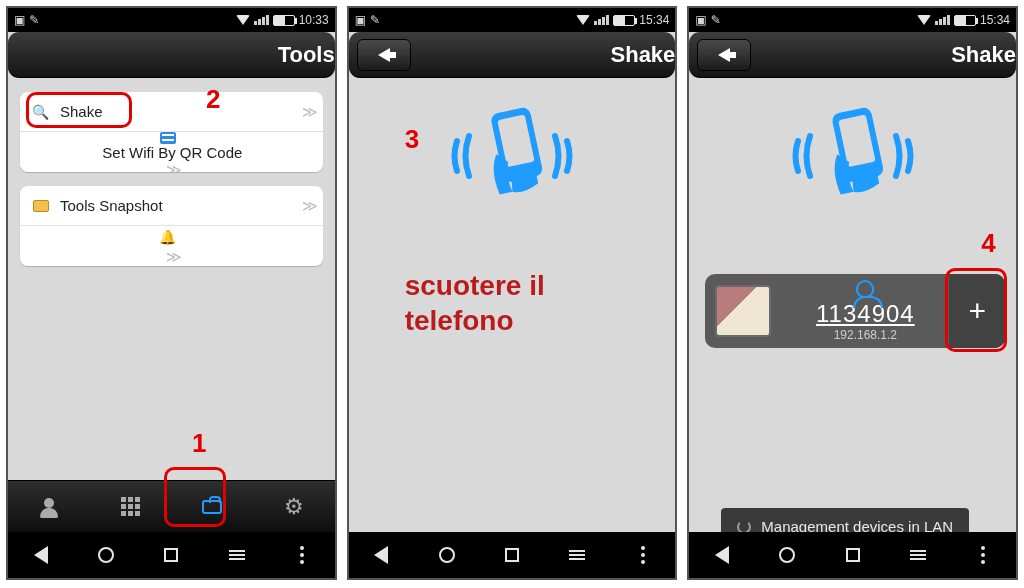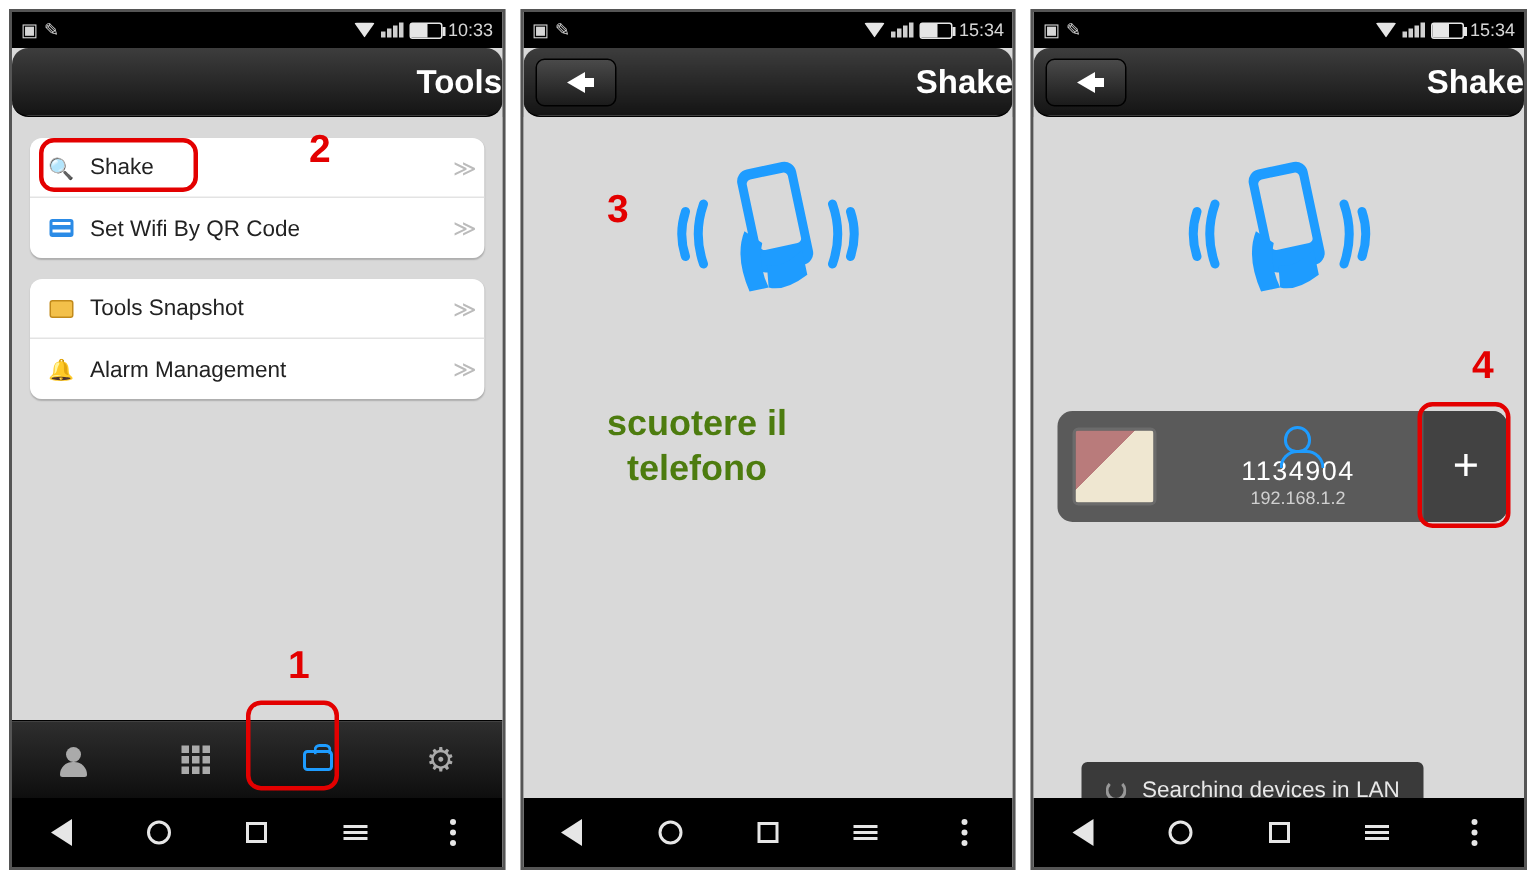--- a/index.html
+++ b/index.html
@@ -80,21 +80,21 @@
   .list-group { margin: 14px 12px 4px; border-radius: 8px; overflow: hidden; box-shadow: 0 1px 1px rgba(0,0,0,.2);}
   .row {
     background: #fff;
     height: 40px;
     display: flex;
     align-items: center;
     padding: 0 8px 0 10px;
     border-bottom: 1px solid #e3e3e3;
     position: relative;
   }
-  .row:last-child { border-bottom: none; }
+  .row:last-child { border-bottom: none; flex-direction: column; }
   .row .ri {
     width: 22px; height: 22px; margin-right: 8px;
     display: flex; align-items: center; justify-content: center;
     font-size: 14px;
   }
   .row .lbl { flex: 1; font-size: 15px; color: #222; font-weight: 500;}
   .chev { color: #bbb; font-size: 15px; letter-spacing: -3px; }
   
   .tabbar {
     height: 52px;
@@ -135,25 +135,24 @@
   }
   .rednum {
     position:absolute;
     color:#e30000;
     font-weight:bold;
     font-size:26px;
     font-family: Arial, sans-serif;
   }
   .redtxt {
     position:absolute;
-    color:#4d7c0f;
+    color:#b91c1c;
     font-weight:bold;
-    font-size:24px;
+    font-size:28px;
     line-height:1.25;
-    text-align:center;
   }
   
   .shake-svg { display:block; margin: 18px auto 0; }
   
   .devcard {
     position:absolute;
     left:16px; top:196px;
     width:300px; height:74px;
     background:#5a5a5a;
     border-radius:10px;
@@ -172,21 +171,21 @@
   .person-ic {
     width:18px;height:18px; margin:0 auto 2px;
     border:2px solid #1e9cff; border-radius:50% 50% 45% 45%;
     position:relative;
   }
   .person-ic::after{
     content:""; position:absolute; left:-5px; top:14px;
     width:26px; height:10px; border:2px solid #1e9cff;
     border-bottom:none; border-radius:14px 14px 0 0;
   }
-  .devid { font-size:18px; letter-spacing:1px; }
+  .devid { font-size:24px; letter-spacing:1px;text-decoration:underline; }
   .devip { font-size:12px; color:#d0d0d0; }
   .addbox {
     width:56px; height:74px;
     background:#424242;
     border-radius:0 10px 10px 0;
     display:flex; align-items:center; justify-content:center;
     font-size:30px; color:#fff;
   }
   .toast {
     position:absolute;
@@ -279,21 +278,20 @@
     <div class="list-group">
       <div class="row">
         <span class="ri">
             <span class="ic-snap"></span>
           </span>
         <span class="lbl">Tools Snapshot</span>
         <span class="chev">≫</span>
       </div>
       <div class="row">
         <span class="ri ic-bell">🔔</span>
-        <span class="lbl">Alarm Management</span>
         <span class="chev">≫</span>
       </div>
     </div>
 
     <div class="callout" style="left:18px; top:14px; width:106px; height:36px;"></div>
     <div class="rednum" style="left:198px; top:6px;">2</div>
     <div class="rednum" style="left:184px; top:350px;">1</div>
   </div>
 
   <div class="tabbar">
@@ -478,21 +476,21 @@
         <div class="devip">192.168.1.2</div>
       </div>
       <div class="addbox">+</div>
     </div>
 
     <div class="callout" style="left:256px; top:190px; width:62px; height:84px;"></div>
     <div class="rednum" style="left:292px; top:150px;">4</div>
 
     <div class="toast">
       <span class="spinner"></span>
-      <span>Searching devices in LAN</span>
+      <span>Management devices in LAN</span>
     </div>
   </div>
 
   <div class="navbar">
     <div class="nbtn">
         <div class="tri-left"></div>
       </div>
     <div class="nbtn">
         <div class="circ"></div>
       </div>

